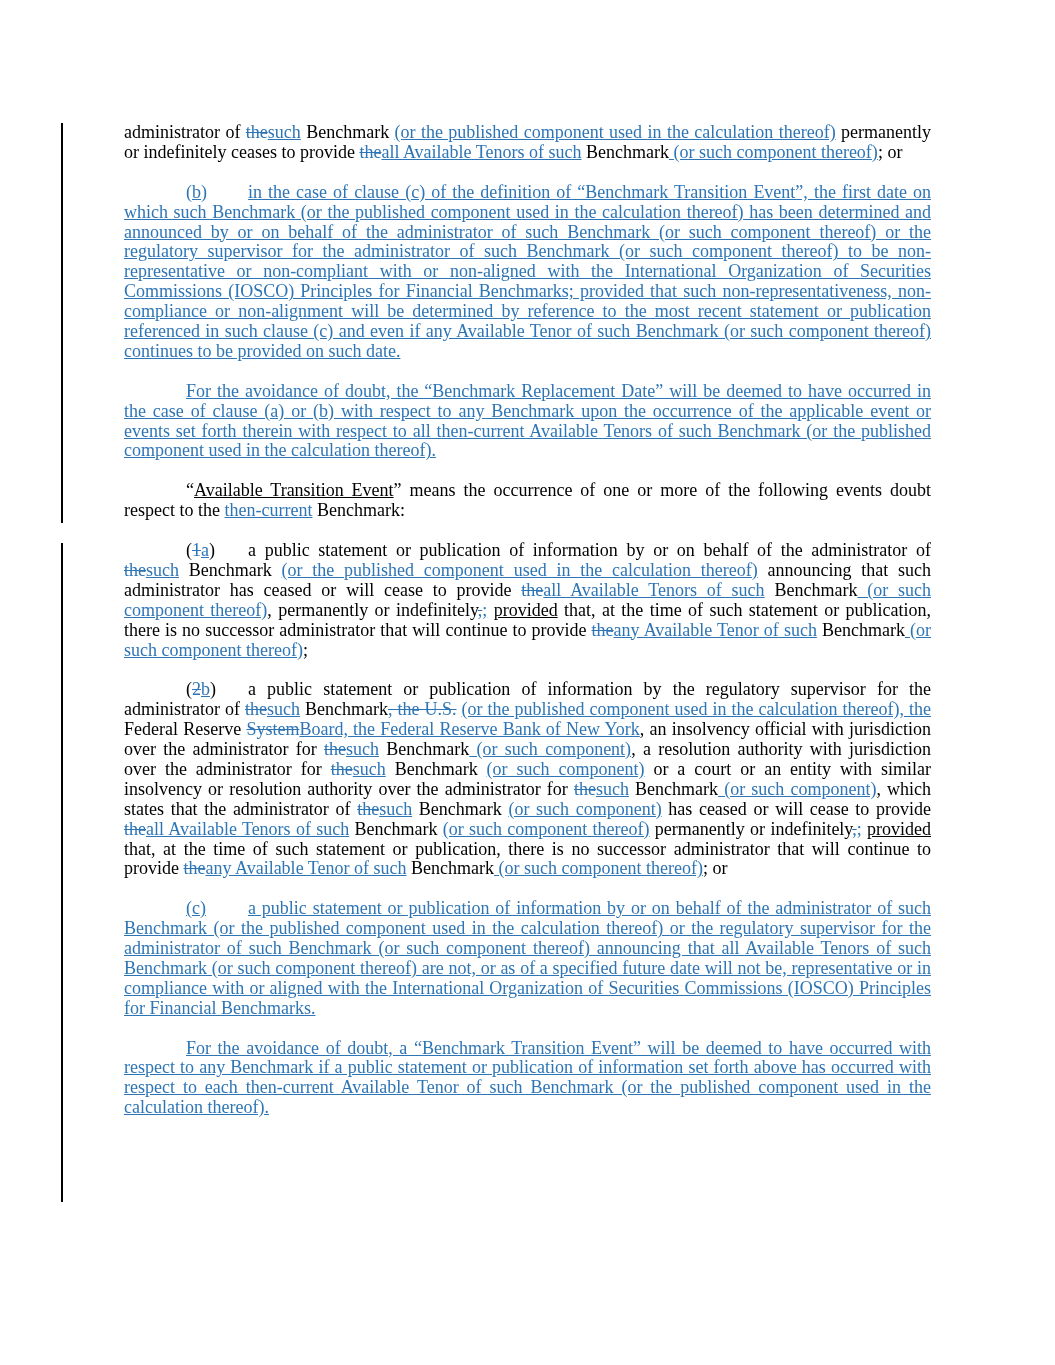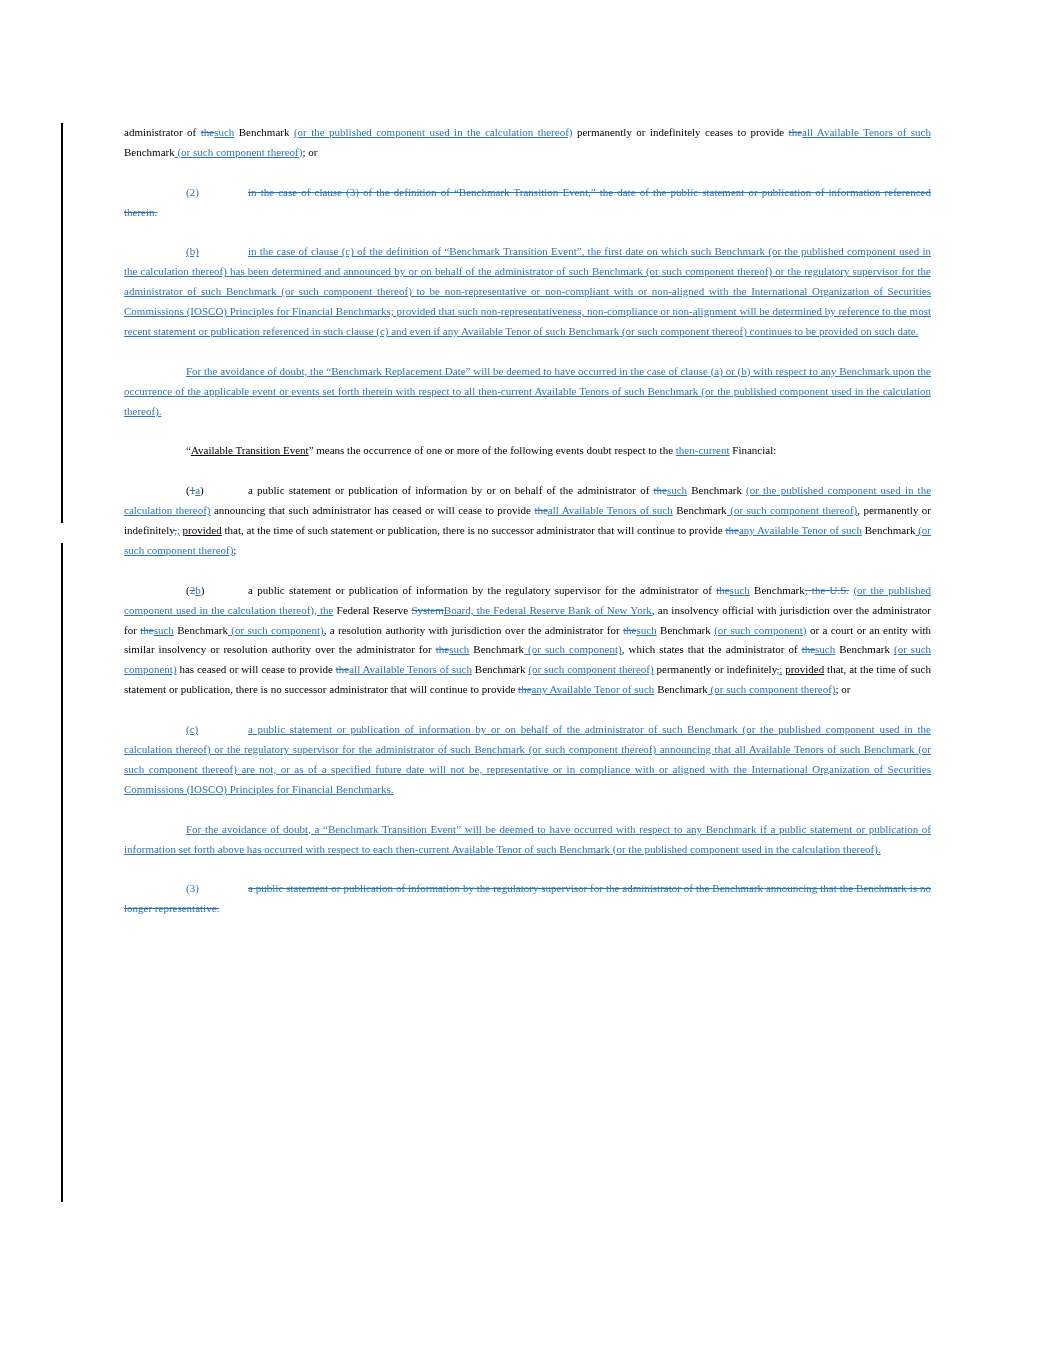--- a/index.html
+++ b/index.html
@@ -1,50 +1,48 @@
 <!DOCTYPE html>
 <html><head>
 <meta charset="utf-8">
 <style>
   html, body { margin: 0; padding: 0; background: #ffffff; }
   body { width: 1055px; height: 1365px; position: relative; overflow: hidden; }
   .page {
     position: absolute; left: 124px; top: 123px; width: 807px;
-    font-family: "Liberation Serif", serif; font-size: 11px; line-height: 19.9px;
+    font-family: "Liberation Serif", serif; font-size: 18px; line-height: 19.9px;
     color: #000000; text-align: justify;
   }
   .para { margin: 0 0 19.9px 0; }
   .indent { text-indent: 62px; }
   .label { display: inline-block; width: 62px; text-indent: 0; }
   .ins { color: #2e75b6; text-decoration: underline; text-decoration-color: #2e75b6; }
   .del { color: #2e75b6; text-decoration: line-through; }
   .uline { text-decoration: underline; }
   .change-bar { position: absolute; left: 61px; width: 1.5px; background: #000000; }
 </style>
 </head>
 <body>
 
 <div class="change-bar" style="top:123px;height:400px;"></div>
 <div class="change-bar" style="top:543px;height:659px;"></div>
 
 <div class="page">
 
   <p class="para"><span>administrator of </span><span class="del">the</span><span class="ins">such</span><span> Benchmark </span><span class="ins">(or the published component used in the calculation thereof)</span><span> permanently or indefinitely ceases to provide </span><span class="del">the</span><span class="ins">all Available Tenors of such</span><span> Benchmark</span><span class="ins"> (or such component thereof)</span><span>; or</span></p>
 
-  <p class="para indent del"><span class="label">(2)</span><span>in the case of clause (3) of the definition of “Benchmark Transition Event,” the date of the public statement or publication of information referenced therein.</span></p>
 
   <p class="para indent ins"><span class="label ins">(b)</span><span>in the case of clause (c) of the definition of “Benchmark Transition Event”, the first date on which such Benchmark (or the published component used in the calculation thereof) has been determined and announced by or on behalf of the administrator of such Benchmark (or such component thereof) or the regulatory supervisor for the administrator of such Benchmark (or such component thereof) to be non-representative or non-compliant with or non-aligned with the International Organization of Securities Commissions (IOSCO) Principles for Financial Benchmarks; provided that such non-representativeness, non-compliance or non-alignment will be determined by reference to the most recent statement or publication referenced in such clause (c) and even if any Available Tenor of such Benchmark (or such component thereof) continues to be provided on such date.</span></p>
 
   <p class="para indent ins"><span>For the avoidance of doubt, the “Benchmark Replacement Date” will be deemed to have occurred in the case of clause (a) or (b) with respect to any Benchmark upon the occurrence of the applicable event or events set forth therein with respect to all then-current Available Tenors of such Benchmark (or the published component used in the calculation thereof).</span></p>
 
-  <p class="para indent"><span>“</span><span class="uline">Available Transition Event</span><span>” means the occurrence of one or more of the following events doubt respect to the </span><span class="ins">then-current</span><span> Financial:</span></p>
+  <p class="para indent"><span>“</span><span class="uline">Available Transition Event</span><span>” means the occurrence of one or more of the following events doubt respect to the </span><span class="ins">then-current</span><span> Benchmark:</span></p>
 
   <p class="para indent"><span class="label"><span>(</span><span class="del">1</span><span class="ins">a</span><span>)</span></span><span>a public statement or publication of information by or on behalf of the administrator of </span><span class="del">the</span><span class="ins">such</span><span> Benchmark </span><span class="ins">(or the published component used in the calculation thereof)</span><span> announcing that such administrator has ceased or will cease to provide </span><span class="del">the</span><span class="ins">all Available Tenors of such</span><span> Benchmark</span><span class="ins"> (or such component thereof)</span><span>, permanently or indefinitely</span><span class="del">,</span><span class="ins">;</span><span> </span><span class="uline">provided</span><span> that, at the time of such statement or publication, there is no successor administrator that will continue to provide </span><span class="del">the</span><span class="ins">any Available Tenor of such</span><span> Benchmark</span><span class="ins"> (or such component thereof)</span><span>;</span></p>
 
   <p class="para indent"><span class="label"><span>(</span><span class="del">2</span><span class="ins">b</span><span>)</span></span><span>a public statement or publication of information by the regulatory supervisor for the administrator of </span><span class="del">the</span><span class="ins">such</span><span> Benchmark</span><span class="del">, the U.S.</span><span> </span><span class="ins">(or the published component used in the calculation thereof), the</span><span> Federal Reserve </span><span class="del">System</span><span class="ins">Board, the Federal Reserve Bank of New York</span><span>, an insolvency official with jurisdiction over the administrator for </span><span class="del">the</span><span class="ins">such</span><span> Benchmark</span><span class="ins"> (or such component)</span><span>, a resolution authority with jurisdiction over the administrator for </span><span class="del">the</span><span class="ins">such</span><span> Benchmark </span><span class="ins">(or such component)</span><span> or a court or an entity with similar insolvency or resolution authority over the administrator for </span><span class="del">the</span><span class="ins">such</span><span> Benchmark</span><span class="ins"> (or such component)</span><span>, which states that the administrator of </span><span class="del">the</span><span class="ins">such</span><span> Benchmark </span><span class="ins">(or such component)</span><span> has ceased or will cease to provide </span><span class="del">the</span><span class="ins">all Available Tenors of such</span><span> Benchmark </span><span class="ins">(or such component thereof)</span><span> permanently or indefinitely</span><span class="del">,</span><span class="ins">;</span><span> </span><span class="uline">provided</span><span> that, at the time of such statement or publication, there is no successor administrator that will continue to provide </span><span class="del">the</span><span class="ins">any Available Tenor of such</span><span> Benchmark</span><span class="ins"> (or such component thereof)</span><span>; or</span></p>
 
   <p class="para indent ins"><span class="label ins">(c)</span><span>a public statement or publication of information by or on behalf of the administrator of such Benchmark (or the published component used in the calculation thereof) or the regulatory supervisor for the administrator of such Benchmark (or such component thereof) announcing that all Available Tenors of such Benchmark (or such component thereof) are not, or as of a specified future date will not be, representative or in compliance with or aligned with the International Organization of Securities Commissions (IOSCO) Principles for Financial Benchmarks.</span></p>
 
   <p class="para indent ins"><span>For the avoidance of doubt, a “Benchmark Transition Event” will be deemed to have occurred with respect to any Benchmark if a public statement or publication of information set forth above has occurred with respect to each then-current Available Tenor of such Benchmark (or the published component used in the calculation thereof).</span></p>
 
-  <p class="para indent del"><span class="label">(3)</span><span>a public statement or publication of information by the regulatory supervisor for the administrator of the Benchmark announcing that the Benchmark is no longer representative.</span></p>
 
 </div>
 
 </body></html>

